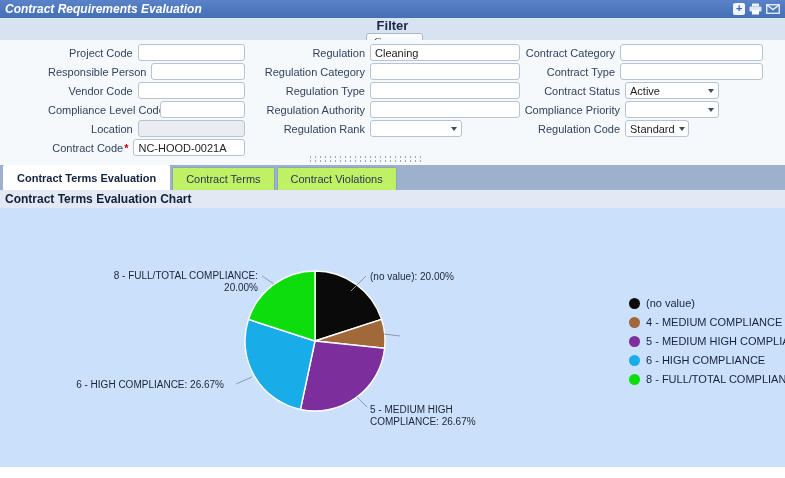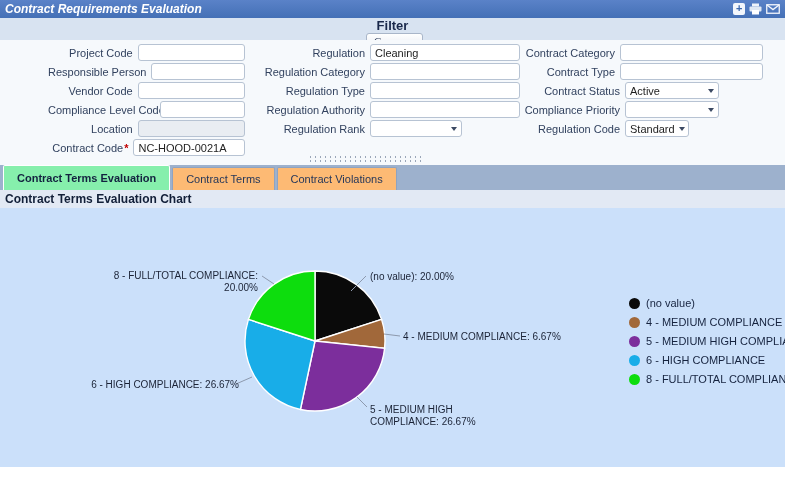--- a/index.html
+++ b/index.html
@@ -45,23 +45,23 @@
   .fld-contract-status, .fld-compliance-priority { width:94px !important; }
   .fld-regulation-class { width:64px !important; }
   .splitter { position:absolute; left:308px; bottom:2px; width:115px; height:8px;
     background-image:radial-gradient(#9aa6b8 0.9px, transparent 1.1px);
     background-size:5px 4px; cursor:row-resize; }
 
   
   .tabbar { height:25px; background:#9db1cd; display:flex; align-items:flex-end;
     padding-left:3px; }
   .tab { height:23px; line-height:22px; padding:0 13px; font-size:11px; color:#25375a;
-    background:#fdba74; border:1px solid #8fa3c0; border-bottom:none;
+    background:#bef264; border:1px solid #8fa3c0; border-bottom:none;
     border-radius:2px 2px 0 0; margin-right:2px; cursor:pointer; white-space:nowrap; }
-  .tab.active { background:#86efac; font-weight:bold; color:#13223f; height:25px;
+  .tab.active { background:#ffffff; font-weight:bold; color:#13223f; height:25px;
     line-height:24px; border-color:#fff; }
 
   
   .chart-band { height:18px; background:#e2e9f4; font-size:12px; font-weight:bold;
     color:#121f38; line-height:18px; padding-left:5px; }
   .chart-area { position:relative; height:259px; background:#cbe0fa; }
   .chart-area svg.pie { position:absolute; left:0; top:0; }
   .pielabel { position:absolute; font-size:10px; color:#1b2336; line-height:12px;
     white-space:pre-line; }
   .pl-right { text-align:right; }
@@ -244,22 +244,21 @@
     <span class="ldot" style="background: rgb(24, 173, 232);"></span>
     <span class="ltext">6 - HIGH COMPLIANCE</span>
   </div>
 
   <div class="litem">
     <span class="ldot" style="background: rgb(13, 221, 13);"></span>
     <span class="ltext">8 - FULL/TOTAL COMPLIANCE</span>
   </div>
 </div>
   <div class="pielabel" style="left: 370px; top: 63px; text-align: right;">(no value): 20.00%</div>
-      <div class="pielabel" style="left: 403px; top: 123px;">4 - MEDIUM COMPLIANCE: 6.67%</div>
       <div class="pielabel" style="left: 370px; top: 196px;">5 - MEDIUM HIGH
 COMPLIANCE: 26.67%</div>
-      <div class="pielabel pl-right" style="right: 546px; top: 171px;">6 - HIGH COMPLIANCE: 26.67%</div>
+      <div class="pielabel pl-right" style="right: 561px; top: 171px;">6 - HIGH COMPLIANCE: 26.67%</div>
       <div class="pielabel pl-right" style="right: 527px; top: 62px;">8 - FULL/TOTAL COMPLIANCE:
 20.00%</div>
     </div>
 
   <div class="bottom-strip"></div>
 </div>
 
 </body></html>

